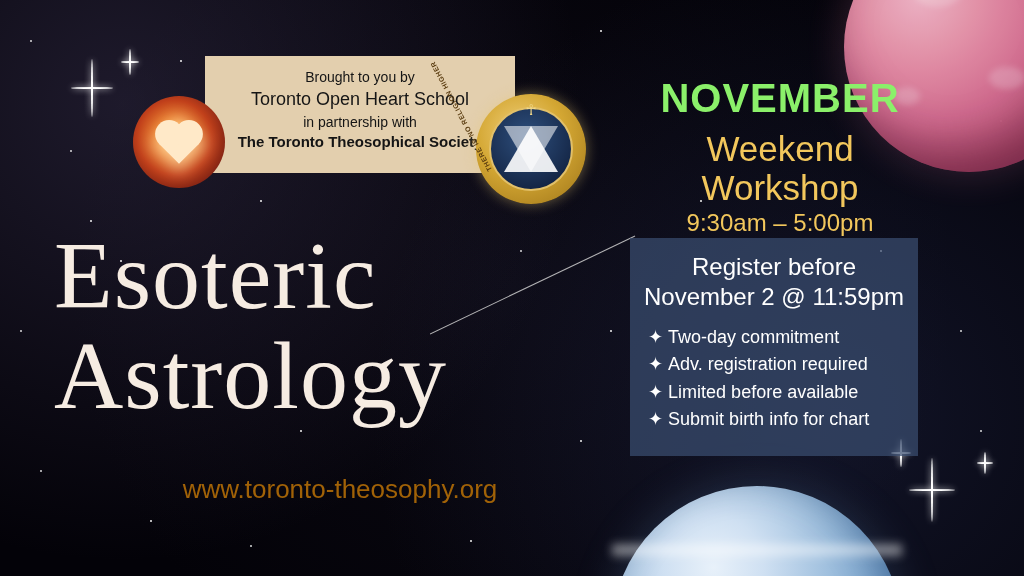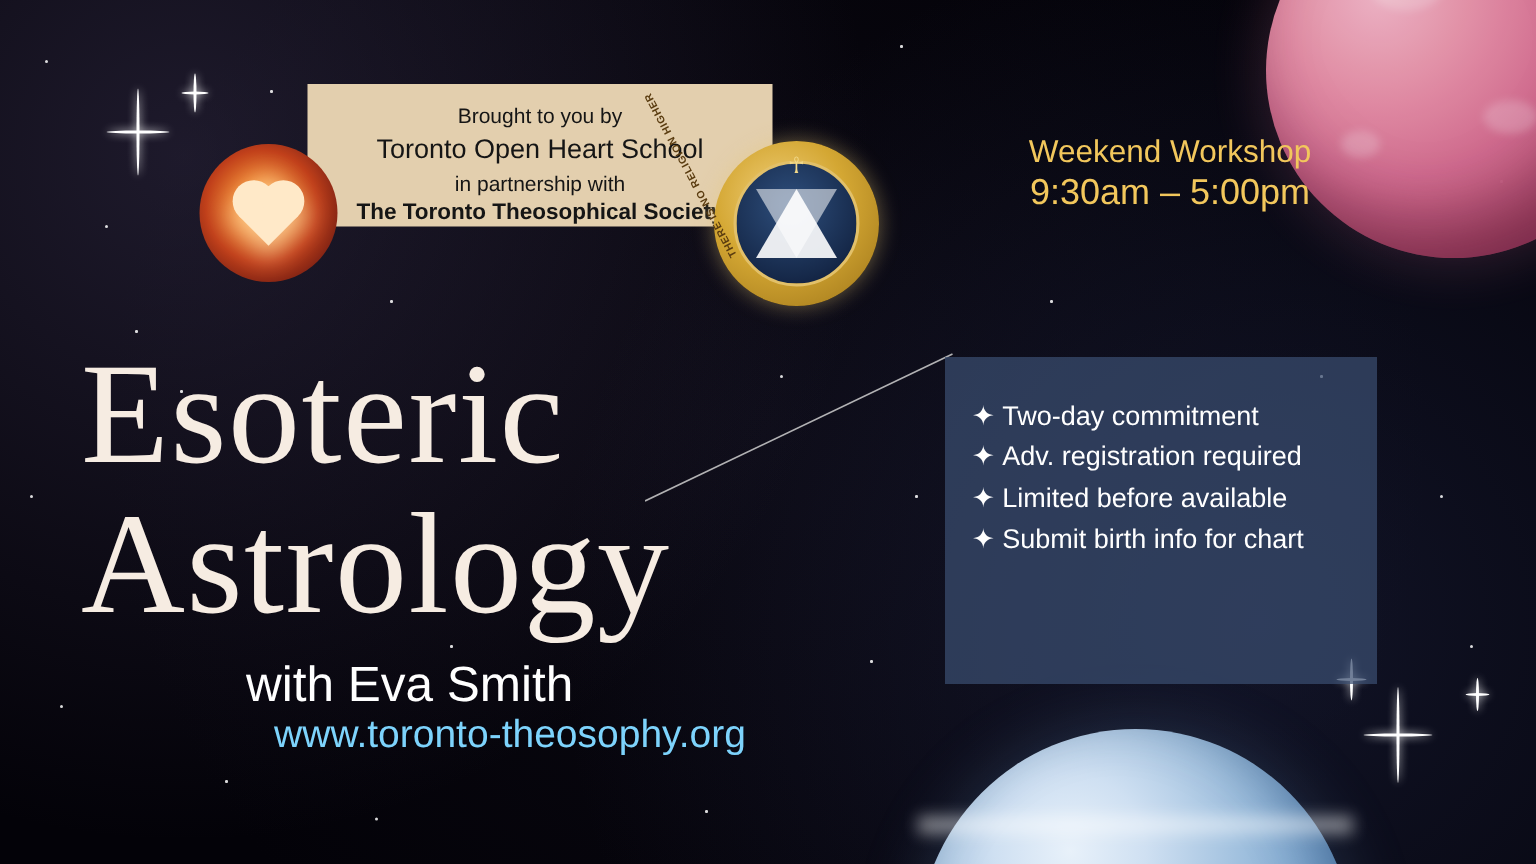--- a/index.html
+++ b/index.html
@@ -96,21 +96,21 @@
     background: rgba(255,255,255,0.45);
     filter: blur(5px);
   }
 
   
   .credit-box {
     position: absolute;
     left: 205px;
     top: 56px;
     width: 290px;
-    padding: 12px 10px 0;
+    padding: 12px 10px 22px;
     background: #e3cfae;
     color: #151515;
     text-align: center;
     line-height: 1.3;
     z-index: 6;
   }
   .credit-line-1 { font-size: 14px; }
   .credit-line-2 { font-size: 18px; font-weight: normal; margin-top: 2px; }
   .credit-line-3 { font-size: 14px; margin-top: 1px; }
   .credit-line-4 { font-size: 15px; font-weight: bold; margin-top: 1px; }
@@ -232,21 +232,21 @@
   }
   .date-days {
     font-size: 30px;
     font-weight: bold;
     color: #8bf06a;
     line-height: 1.2;
     margin-top: 2px;
   }
   .workshop-title {
     margin-top: 12px;
-    font-size: 21px;
+    font-size: 35px;
     color: #f2c75c;
     line-height: 1.1;
   }
   .workshop-time {
     font-size: 24px;
     color: #f2c75c;
     line-height: 1.3;
   }
 
   
@@ -315,21 +315,21 @@
   }
 
   
   .website {
     position: absolute;
     left: 0;
     top: 474px;
     width: 680px;
     text-align: center;
     font-size: 26px;
-    color: #7dd3fc;
+    color: #a16207;
     z-index: 5;
   }
 </style>
 </head>
 <body>
 
 <div id="poster">
 
   <div class="starfield">
     <div class="star" style="left:30px;  top:40px;  width:2px; height:2px;"></div>
@@ -398,34 +398,38 @@
     <div class="seal-inner">
       <div class="seal-star">
         <div class="seal-tri up"></div>
         <div class="seal-tri down"></div>
       </div>
     </div>
     <div class="seal-ankh">☥</div>
   </div>
 
   <div class="date-block">
+    <div class="date-month">NOVEMBER</div>
     <div class="workshop-title">Weekend Workshop</div>
     <div class="workshop-time">9:30am – 5:00pm</div>
   </div>
 
   <div class="register-panel">
+    <div class="register-head">
+      <div>Register before</div>
+      <div>November 2 @ 11:59pm</div>
+    </div>
     <ul class="bullets">
       <li><span class="mark">✦</span><span>Two-day commitment</span></li>
       <li><span class="mark">✦</span><span>Adv. registration required</span></li>
       <li><span class="mark">✦</span><span>Limited before available</span></li>
       <li><span class="mark">✦</span><span>Submit birth info for chart</span></li>
     </ul>
   </div>
 
   <div class="title-wrap">
     <div class="title-line">Esoteric</div>
     <div class="title-line second">Astrology</div>
-    <div class="subtitle">with Eva Smith</div>
   </div>
 
   <div class="website">www.toronto-theosophy.org</div>
 
 </div>
 
 </body></html>

